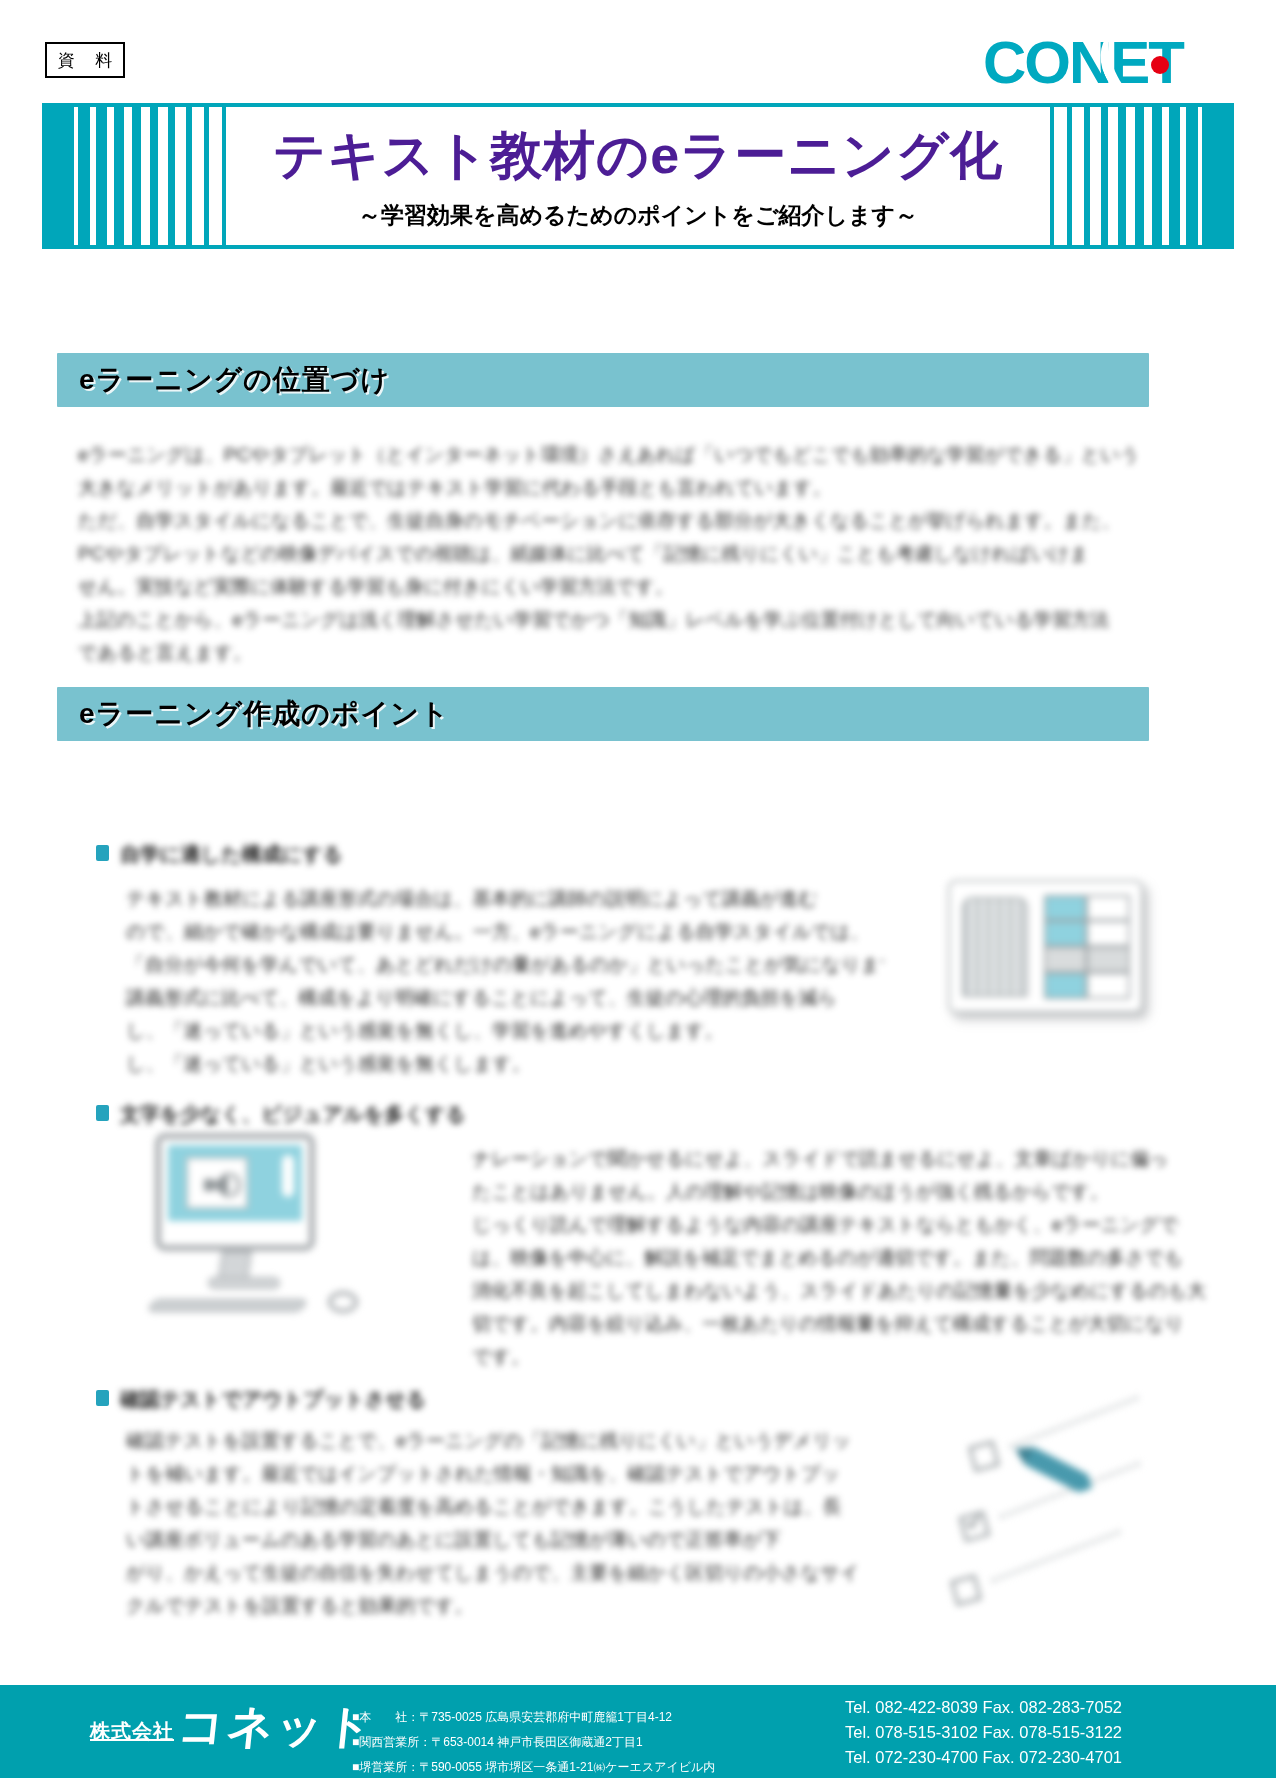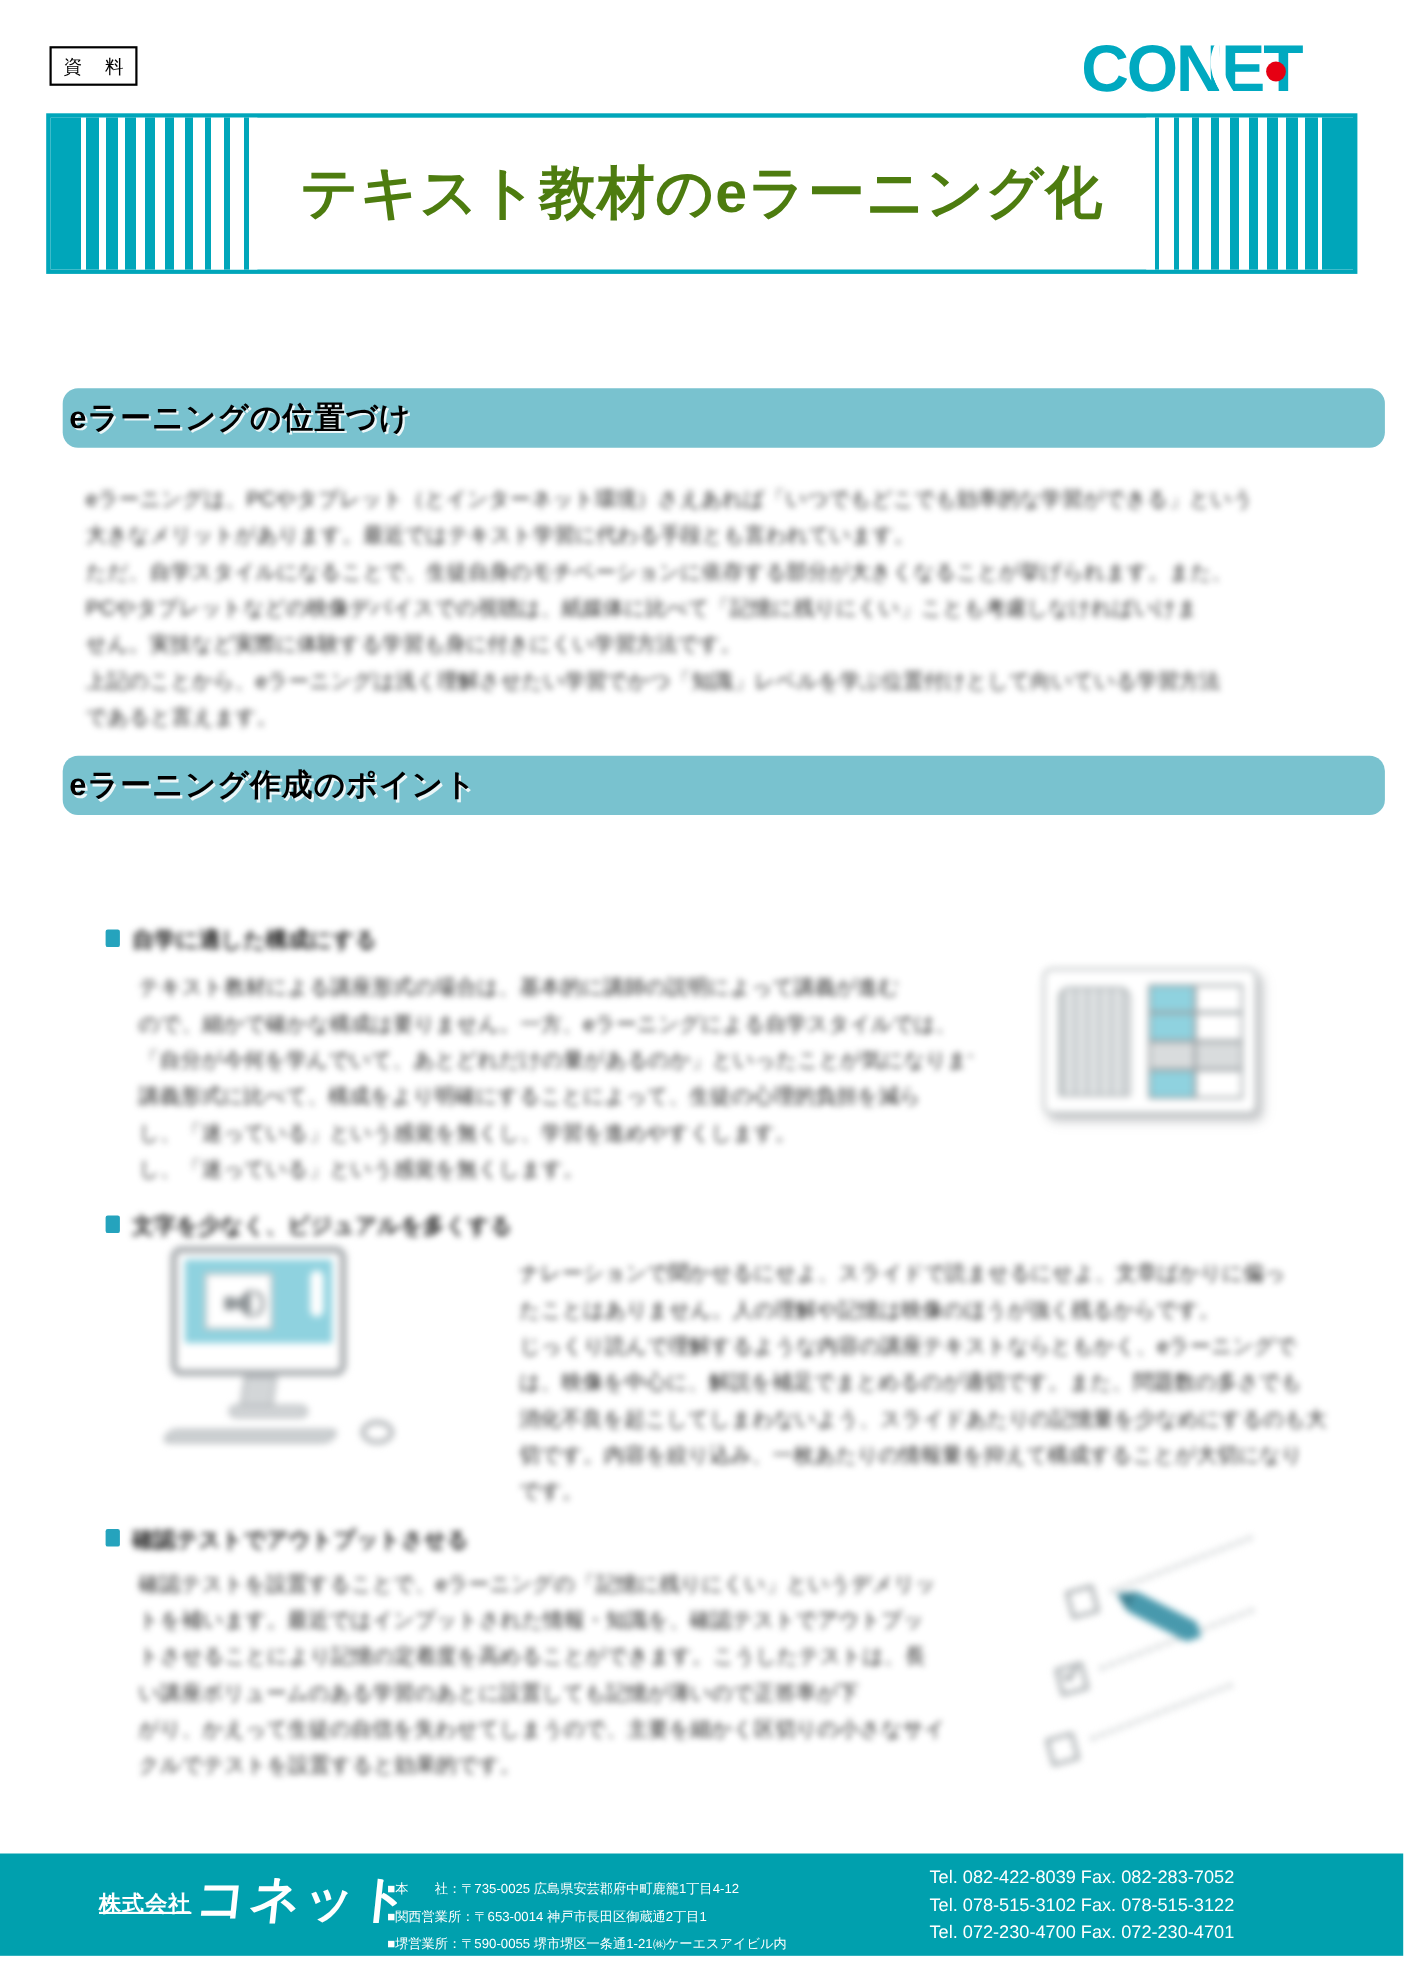--- a/index.html
+++ b/index.html
@@ -18,26 +18,26 @@
     border:4px solid #00a6ba; background:#fff; display:flex; }
   .stripes { width:188px; height:100%; flex:0 0 auto;
     background:linear-gradient(90deg,
       #00a6ba 0 28px,#fff 28px 32px,#00a6ba 32px 44px,#fff 44px 50px,
       #00a6ba 50px 61px,#fff 61px 68px,#00a6ba 68px 78px,#fff 78px 86px,
       #00a6ba 86px 95px,#fff 95px 104px,#00a6ba 104px 112px,#fff 112px 122px,
       #00a6ba 122px 129px,#fff 129px 140px,#00a6ba 140px 146px,#fff 146px 158px,
       #00a6ba 158px 163px,#fff 163px 176px,#00a6ba 176px 180px,#fff 180px 188px); }
   .stripes.right { transform:scaleX(-1); }
   .banner-center { flex:1; display:flex; flex-direction:column; align-items:center; justify-content:center; gap:9px; }
-  .banner-title { font-size:52px; font-weight:900; color:#4d7c0f; letter-spacing:1px; white-space:nowrap; }
+  .banner-title { font-size:52px; font-weight:900; color:#4c1d95; letter-spacing:1px; white-space:nowrap; }
   .banner-subtitle { font-size:23px; font-weight:bold; color:#000; white-space:nowrap; }
 
   
-  .section-bar { position:absolute; left:57px; width:1202px; height:54px; background:#79c2cf;
-    border-radius:14px; display:flex; align-items:center; padding-left:6px; }
+  .section-bar { position:absolute; left:57px; width:1092px; height:54px; background:#79c2cf;
+    border-radius:1px; display:flex; align-items:center; padding-left:22px; }
   .section-bar .bar-title { font-size:28px; font-weight:bold; color:#000;
     text-shadow:2px 2px 0 rgba(255,255,255,0.85); letter-spacing:1px; }
 
   
   .blurred { filter:blur(3px); color:#222; }
   .bline { white-space:nowrap; overflow:hidden; height:33px; line-height:33px; font-size:19px; }
   .para { position:absolute; }
 
   .intro-line { position:absolute; left:78px; top:764px; font-size:20px; color:#000; letter-spacing:0.5px; }
 
@@ -113,20 +113,21 @@
       <div class="logo-text">CONET</div>
       <div class="logo-swoosh"></div>
       <div class="logo-dot"></div>
     </div>
   </div>
 
   <div class="banner">
     <div class="stripes left"></div>
     <div class="banner-center">
       <div class="banner-title">テキスト教材のeラーニング化</div>
+      <div class="banner-subtitle">～学習効果を高めるためのポイントをご紹介します～</div>
     </div>
     <div class="stripes right"></div>
   </div>
 
   <div class="section-bar" style="top:353px">
     <span class="bar-title">eラーニングの位置づけ</span>
   </div>
   <div class="para blurred" style="left:78px; top:438px; width:1118px;">
       <div class="bline" style="width: 100%;">eラーニングは、PCやタブレット（とインターネット環境）さえあれば「いつでもどこでも効率的な学習ができる」という</div>
       <div class="bline" style="width: 88%;">大きなメリットがあります。最近ではテキスト学習に代わる手段とも言われています。</div>

